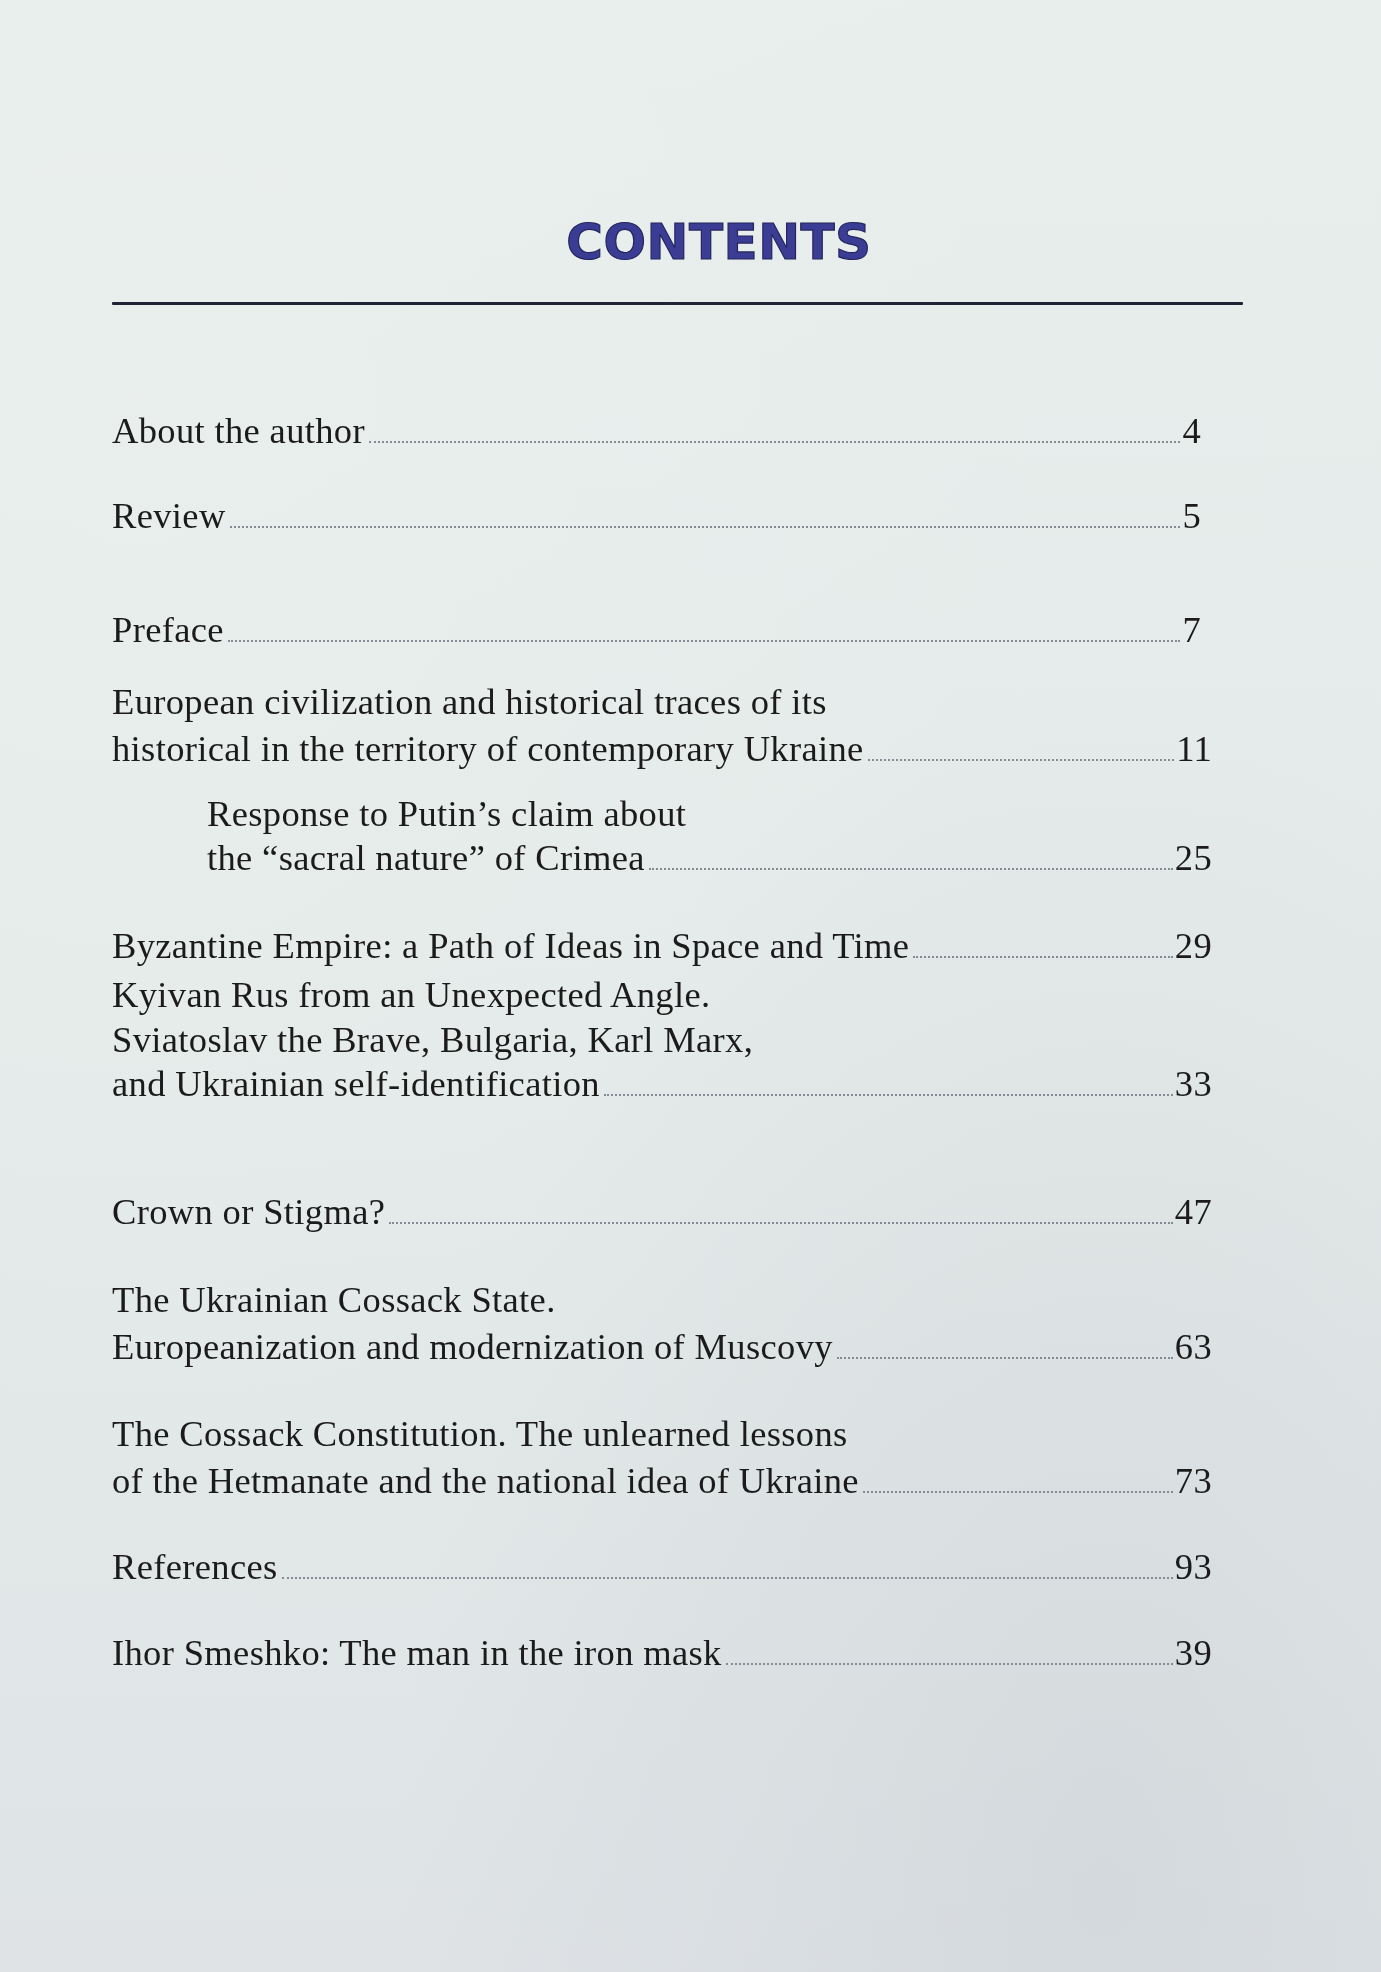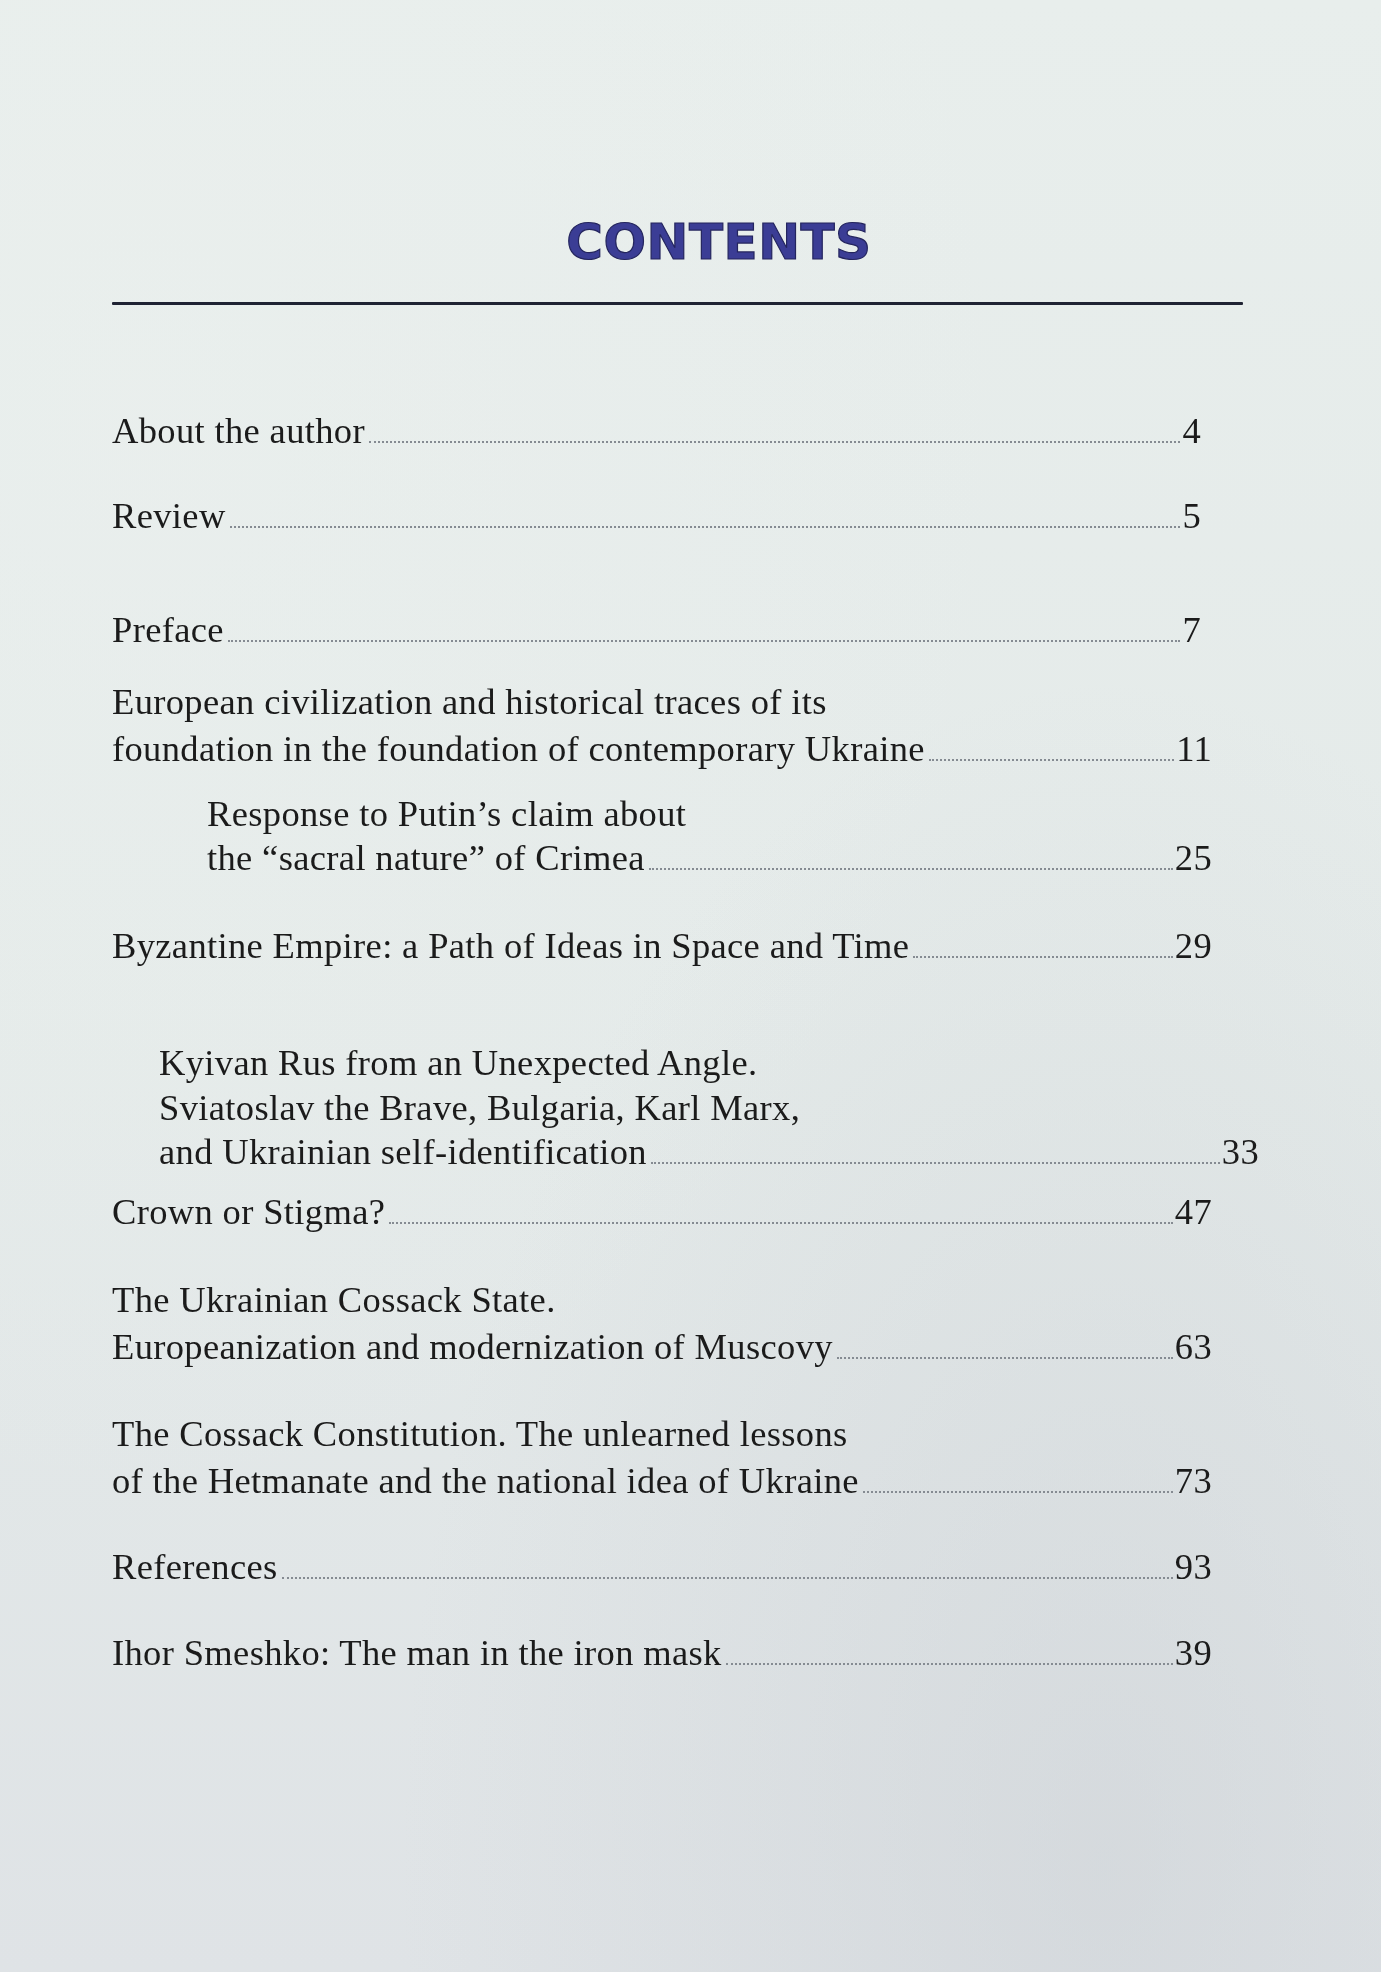--- a/index.html
+++ b/index.html
@@ -138,21 +138,21 @@
         <span class="leader-wrap">
             <span class="dots"></span>
           </span>
         <span class="page-num" style="padding-right:11px;">7</span>
       </div>
     </div>
 
     <div class="entry" style="top:678px;">
       <span class="line">European civilization and historical traces of its</span>
       <div class="last-line">
-        <span class="title-text">foundation in the foundation of contemporary Ukraine</span>
+        <span class="title-text">historical in the territory of contemporary Ukraine</span>
         <span class="leader-wrap">
             <span class="dots"></span>
           </span>
         <span class="page-num">11</span>
       </div>
     </div>
 
     <div class="entry indent" style="top:792px;">
       <span class="line" style="height:44px;line-height:44px;">Response to Putin’s claim about</span>
       <div class="last-line" style="height:44px;line-height:44px;">
@@ -167,21 +167,21 @@
     <div class="entry" style="top:922px;">
       <div class="last-line">
         <span class="title-text">Byzantine Empire: a Path of Ideas in Space and Time</span>
         <span class="leader-wrap">
             <span class="dots"></span>
           </span>
         <span class="page-num">29</span>
       </div>
     </div>
 
-    <div class="entry" style="top:1040px;margin-left:47px;">
+    <div class="entry" style="top:972px;">
       <span class="line" style="height:46px;line-height:46px;">Kyivan Rus from an Unexpected Angle.</span>
       <span class="line" style="height:44px;line-height:44px;">Sviatoslav the Brave, Bulgaria, Karl Marx,</span>
       <div class="last-line" style="height:44px;line-height:44px;">
         <span class="title-text">and Ukrainian self-identification</span>
         <span class="leader-wrap">
             <span class="dots"></span>
           </span>
         <span class="page-num">33</span>
       </div>
     </div>

